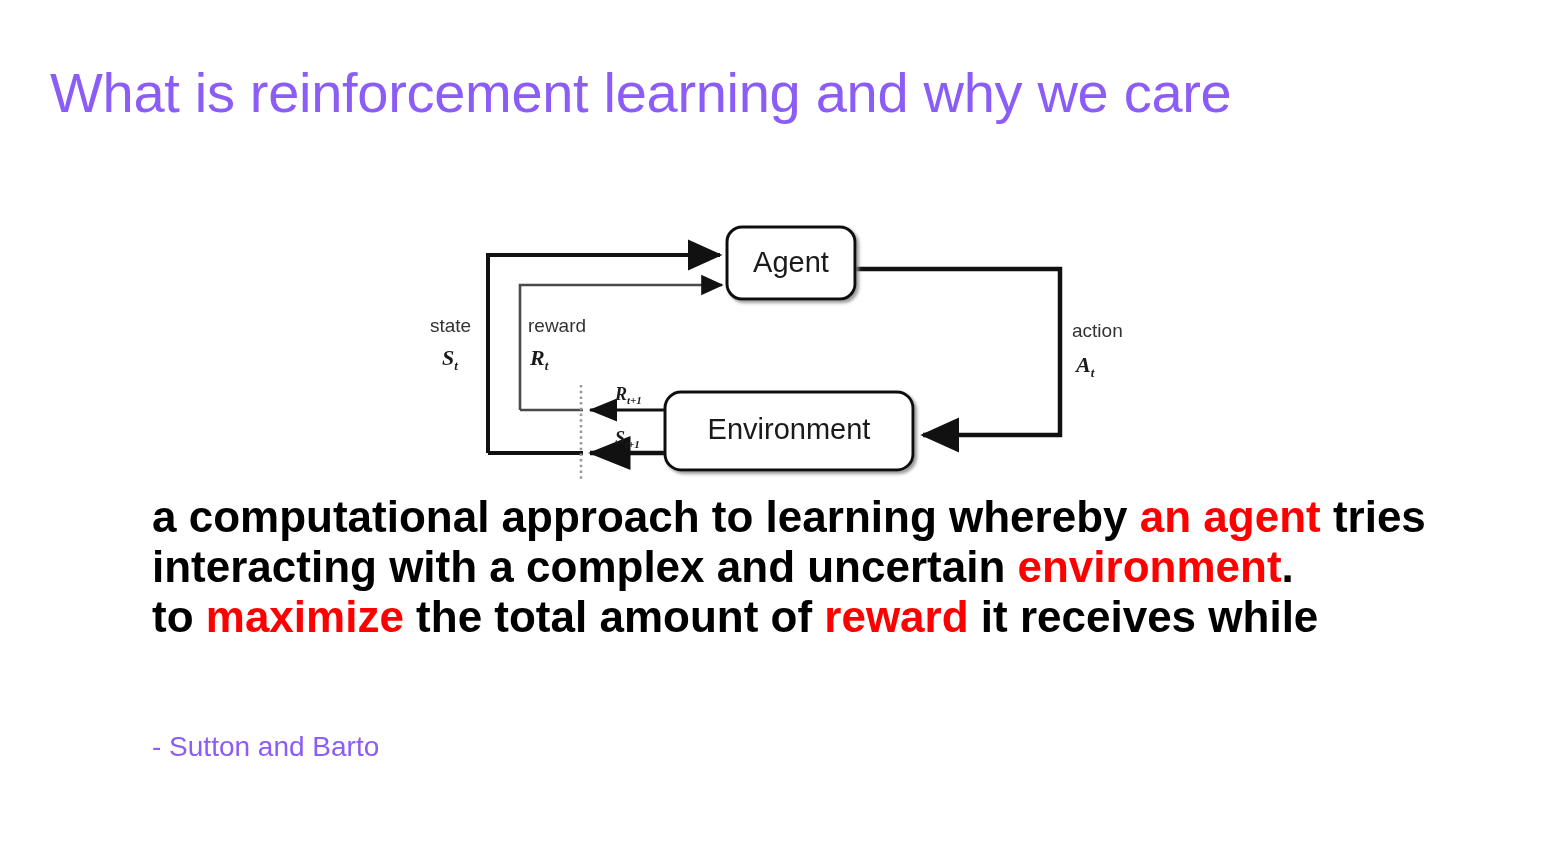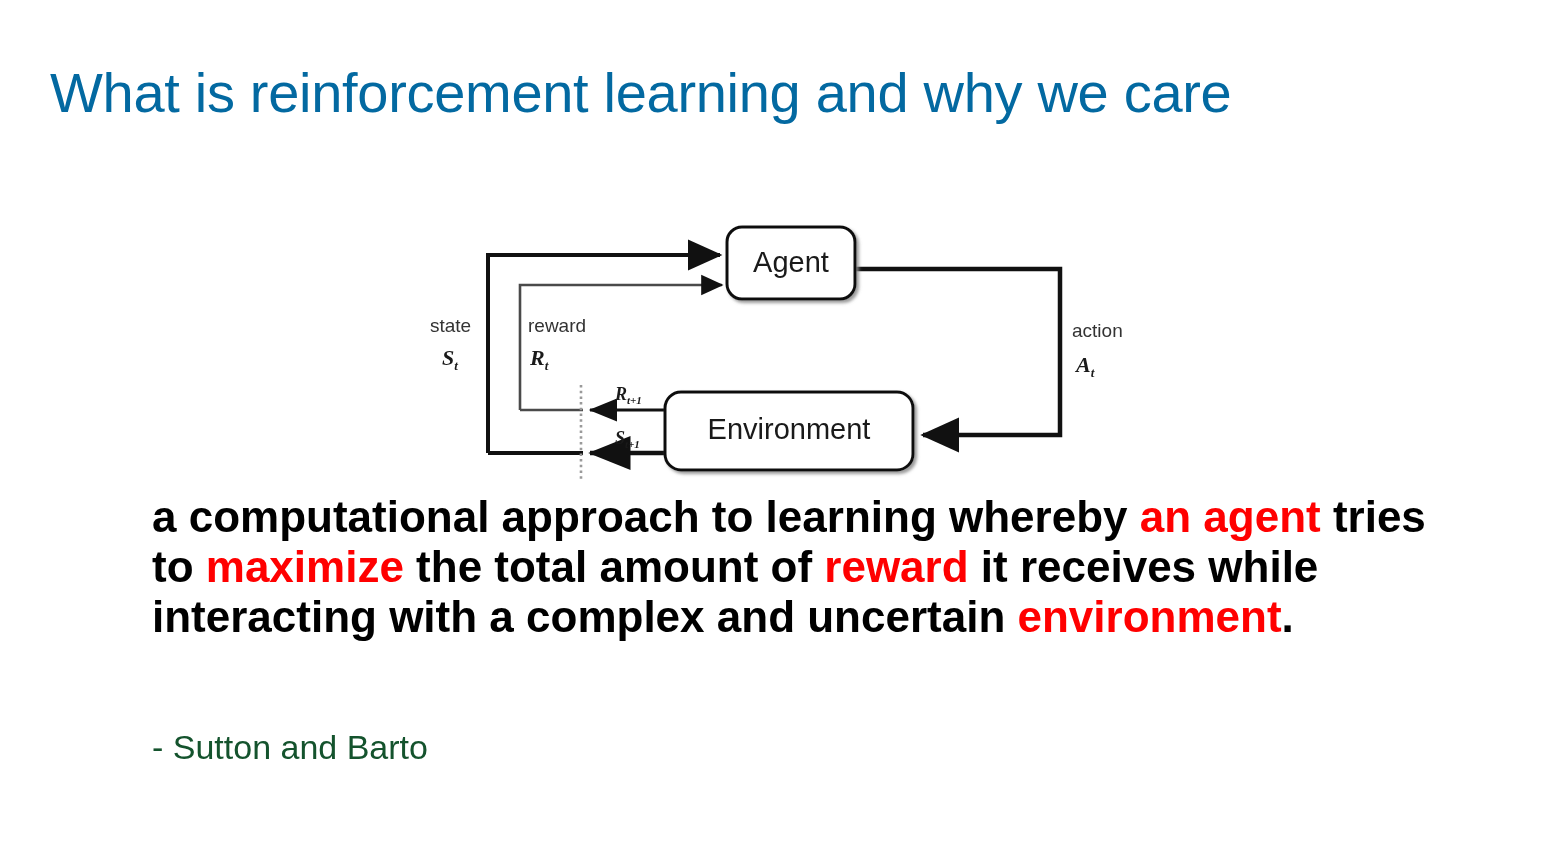--- a/index.html
+++ b/index.html
@@ -17,21 +17,21 @@
   }
 
   
   #slide-title {
     position: absolute;
     left: 50px;
     top: 62px;
     width: 1460px;
     font-size: 56px;
     font-weight: 400;
-    color: #0369a1;
+    color: #8b5cf6;
     letter-spacing: -0.3px;
     line-height: 1.1;
     white-space: nowrap;
   }
 
   
   #rl-diagram {
     position: absolute;
     left: 400px;
     top: 207px;
@@ -93,23 +93,23 @@
     color: #000000;
     font-weight: 700;
   }
   #quote-block .ln { white-space: nowrap; display: block; }
   .hl { color: #ff0000; }
 
   #attribution {
     position: absolute;
     left: 152px;
     top: 722px;
-    font-size: 34px;
+    font-size: 28px;
     line-height: 50px;
-    color: #14532d;
+    color: #8b5cf6;
     white-space: nowrap;
   }
 </style>
 </head>
 <body>
 
 <div id="slide-title">What is reinforcement learning and why we care</div>
 
 <div id="rl-diagram">
   <svg viewBox="0 0 790 290" xmlns="http://www.w3.org/2000/svg">
@@ -182,17 +182,17 @@
     </text>
 
     <text x="215" y="237">
       <tspan class="dgm-sym-small">S</tspan><tspan class="dgm-sym-small-sub" dy="4">t+1</tspan>
     </text>
   </svg>
 </div>
 
 <div id="quote-block">
   <span class="ln"><span>a computational approach to learning whereby </span><span class="hl">an agent</span><span> tries</span></span>
+  <span class="ln"><span>interacting with a complex and uncertain </span><span class="hl">environment</span><span>.</span></span>
   <span class="ln"><span>to </span><span class="hl">maximize</span><span> the total amount of </span><span class="hl">reward</span><span> it receives while</span></span>
-  <span class="ln"><span>interacting with a complex and uncertain </span><span class="hl">environment</span><span>.</span></span>
 </div>
 
 <div id="attribution">- Sutton and Barto</div>
 
 </body></html>

